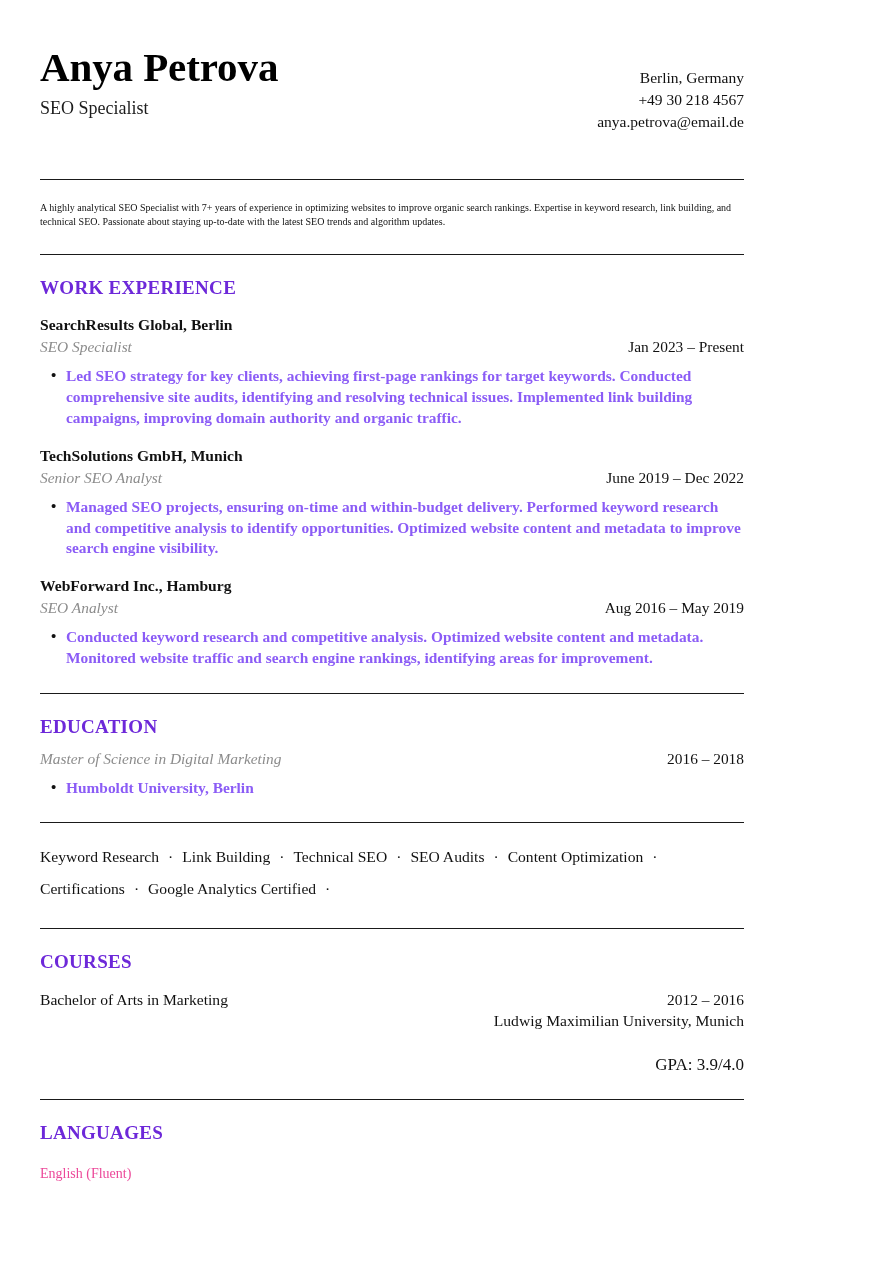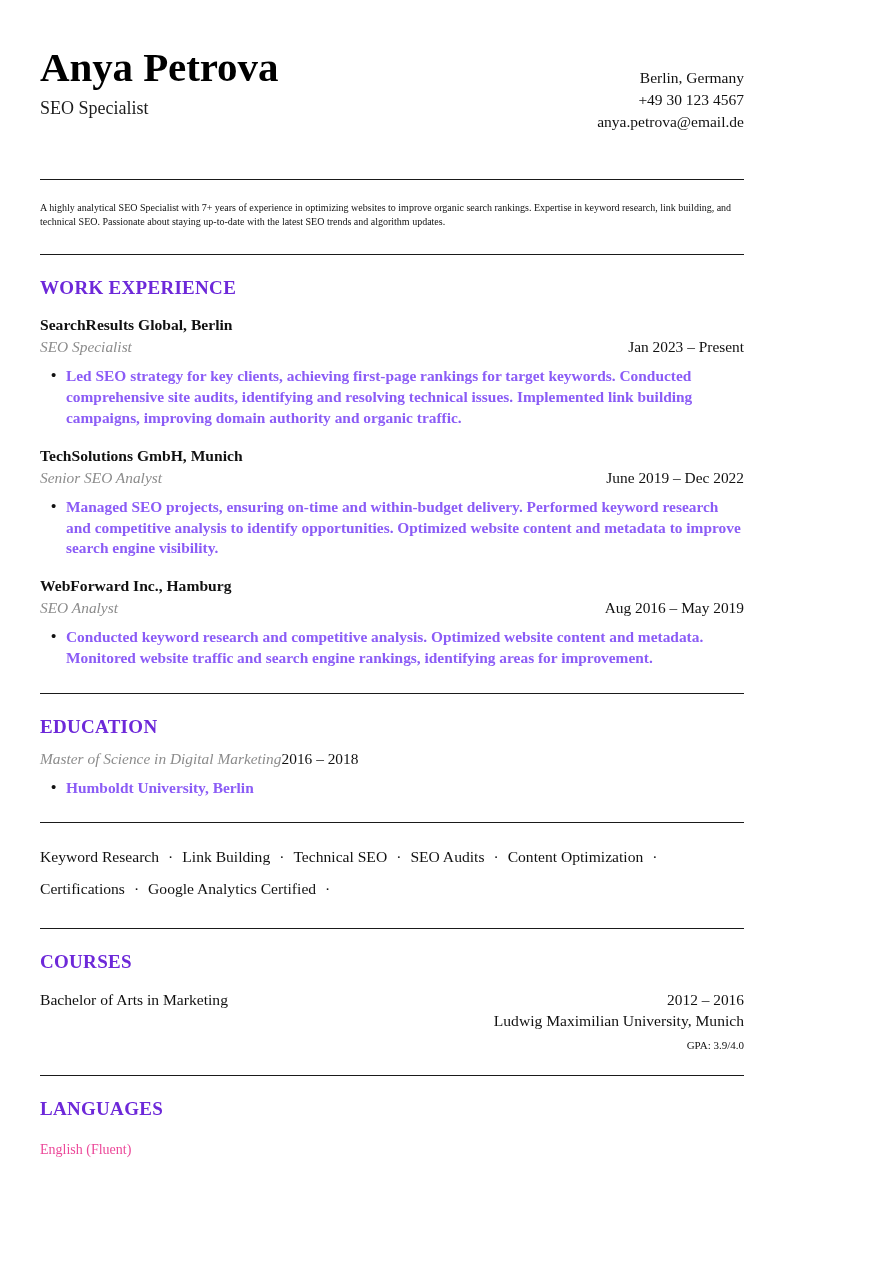--- a/index.html
+++ b/index.html
@@ -141,20 +141,21 @@
     font-size: 15px;
     font-weight: 700;
     color: #111111;
   }
 
   .rule-section { margin-top: 24px; }
 
   
   .edu-line {
     display: flex;
+    justify-content: space-between;
     align-items: baseline;
     margin-top: 11px;
   }
 
   .edu-degree {
     font-size: 15.4px;
     font-style: italic;
     color: #8c8c8c;
     line-height: 1.3;
   }
@@ -202,23 +203,23 @@
   }
 
   .course-school {
     font-size: 15.6px;
     color: #111111;
     line-height: 1.3;
     margin-top: 1px;
   }
 
   .course-gpa {
-    font-size: 11px;
-    color: #111111;
-    margin-top: 8px;
+    font-size: 17px;
+    color: #111111;
+    margin-top: 24px;
   }
 
   
   .lang-item {
     font-size: 14px;
     color: #ec4899;
     margin-top: 22px;
   }
 </style>
 </head>
@@ -226,21 +227,21 @@
 
 <div class="page">
 
   <div class="header">
     <div class="identity">
       <div class="name">Anya Petrova</div>
       <div class="role">SEO Specialist</div>
     </div>
     <div class="contact">
       <div>Berlin, Germany</div>
-      <div>+49 30 123 4567</div>
+      <div>+49 30 218 4567</div>
       <div>anya.petrova@email.de</div>
     </div>
   </div>
 
   <div class="rule rule-header"></div>
 
   <div class="summary">A highly analytical SEO Specialist with 7+ years of experience in optimizing websites to improve organic search rankings. Expertise in keyword research, link building, and technical SEO. Passionate about staying up-to-date with the latest SEO trends and algorithm updates.</div>
 
   <div class="rule rule-summary"></div>
 

